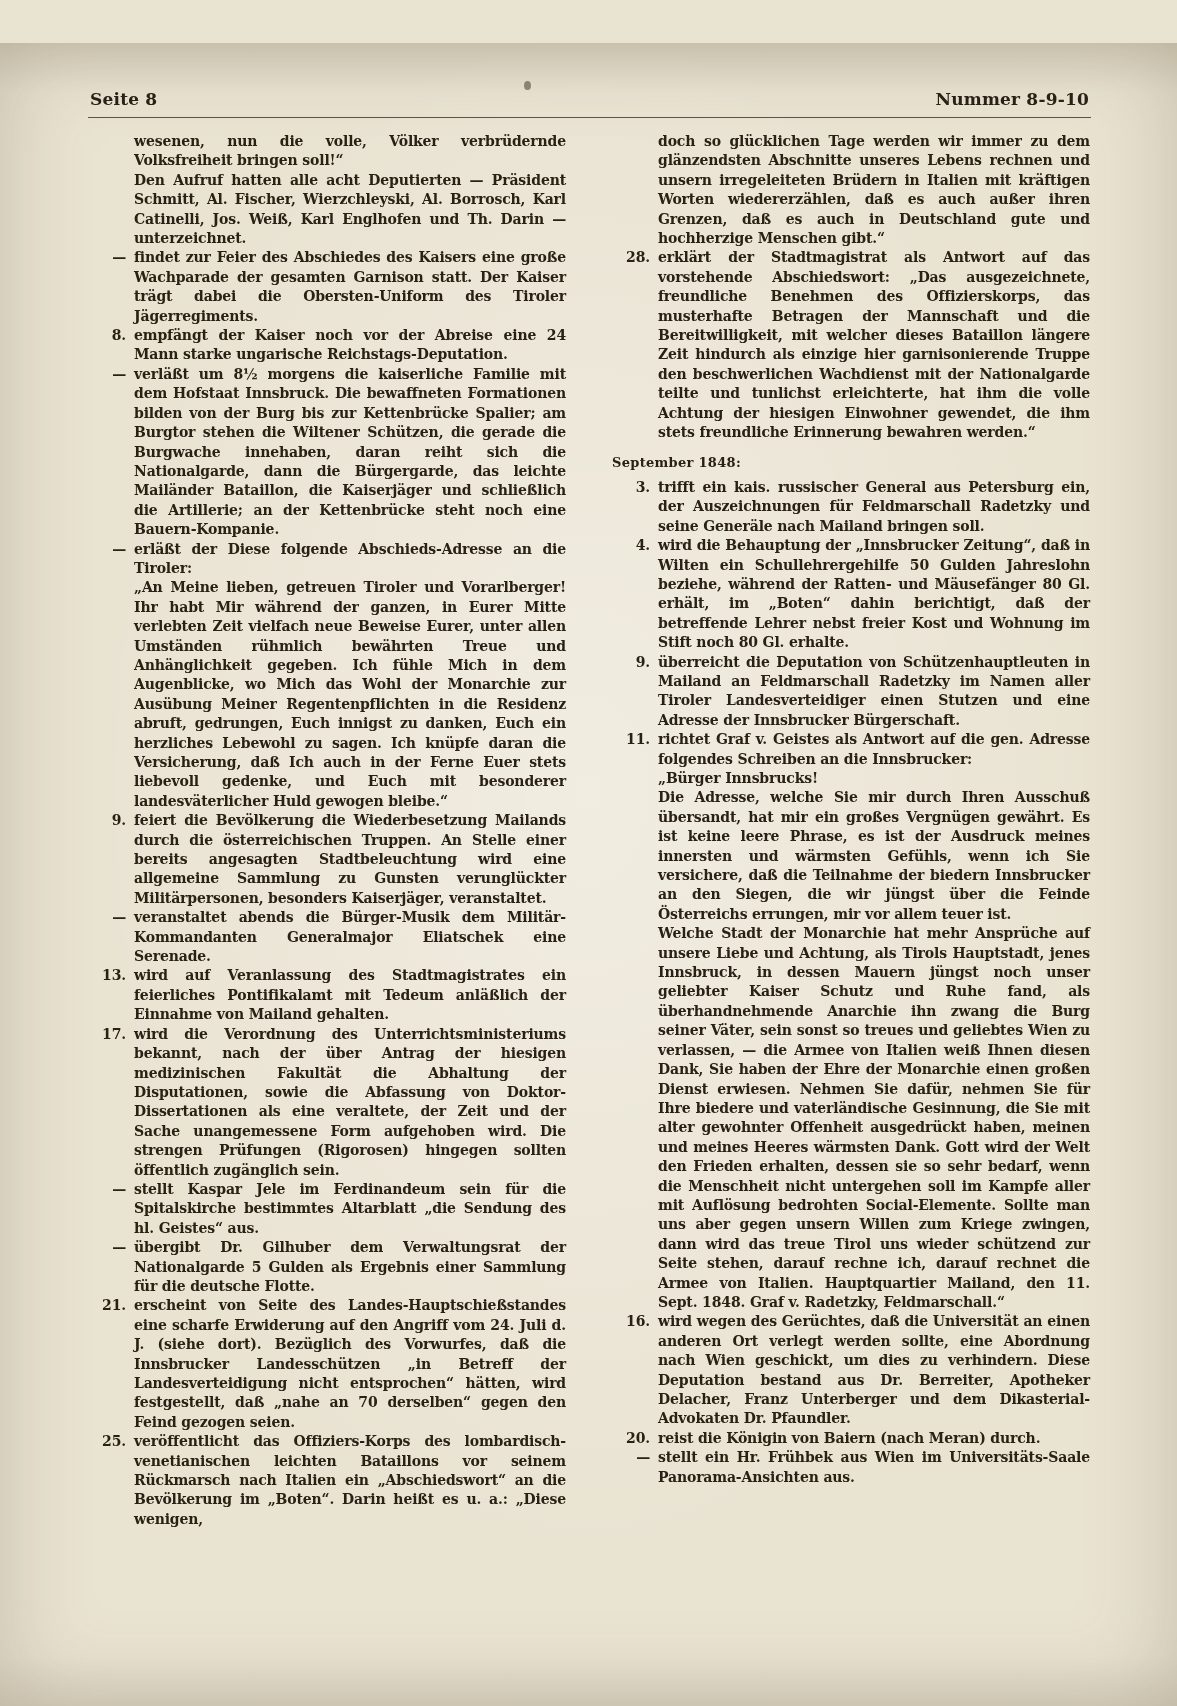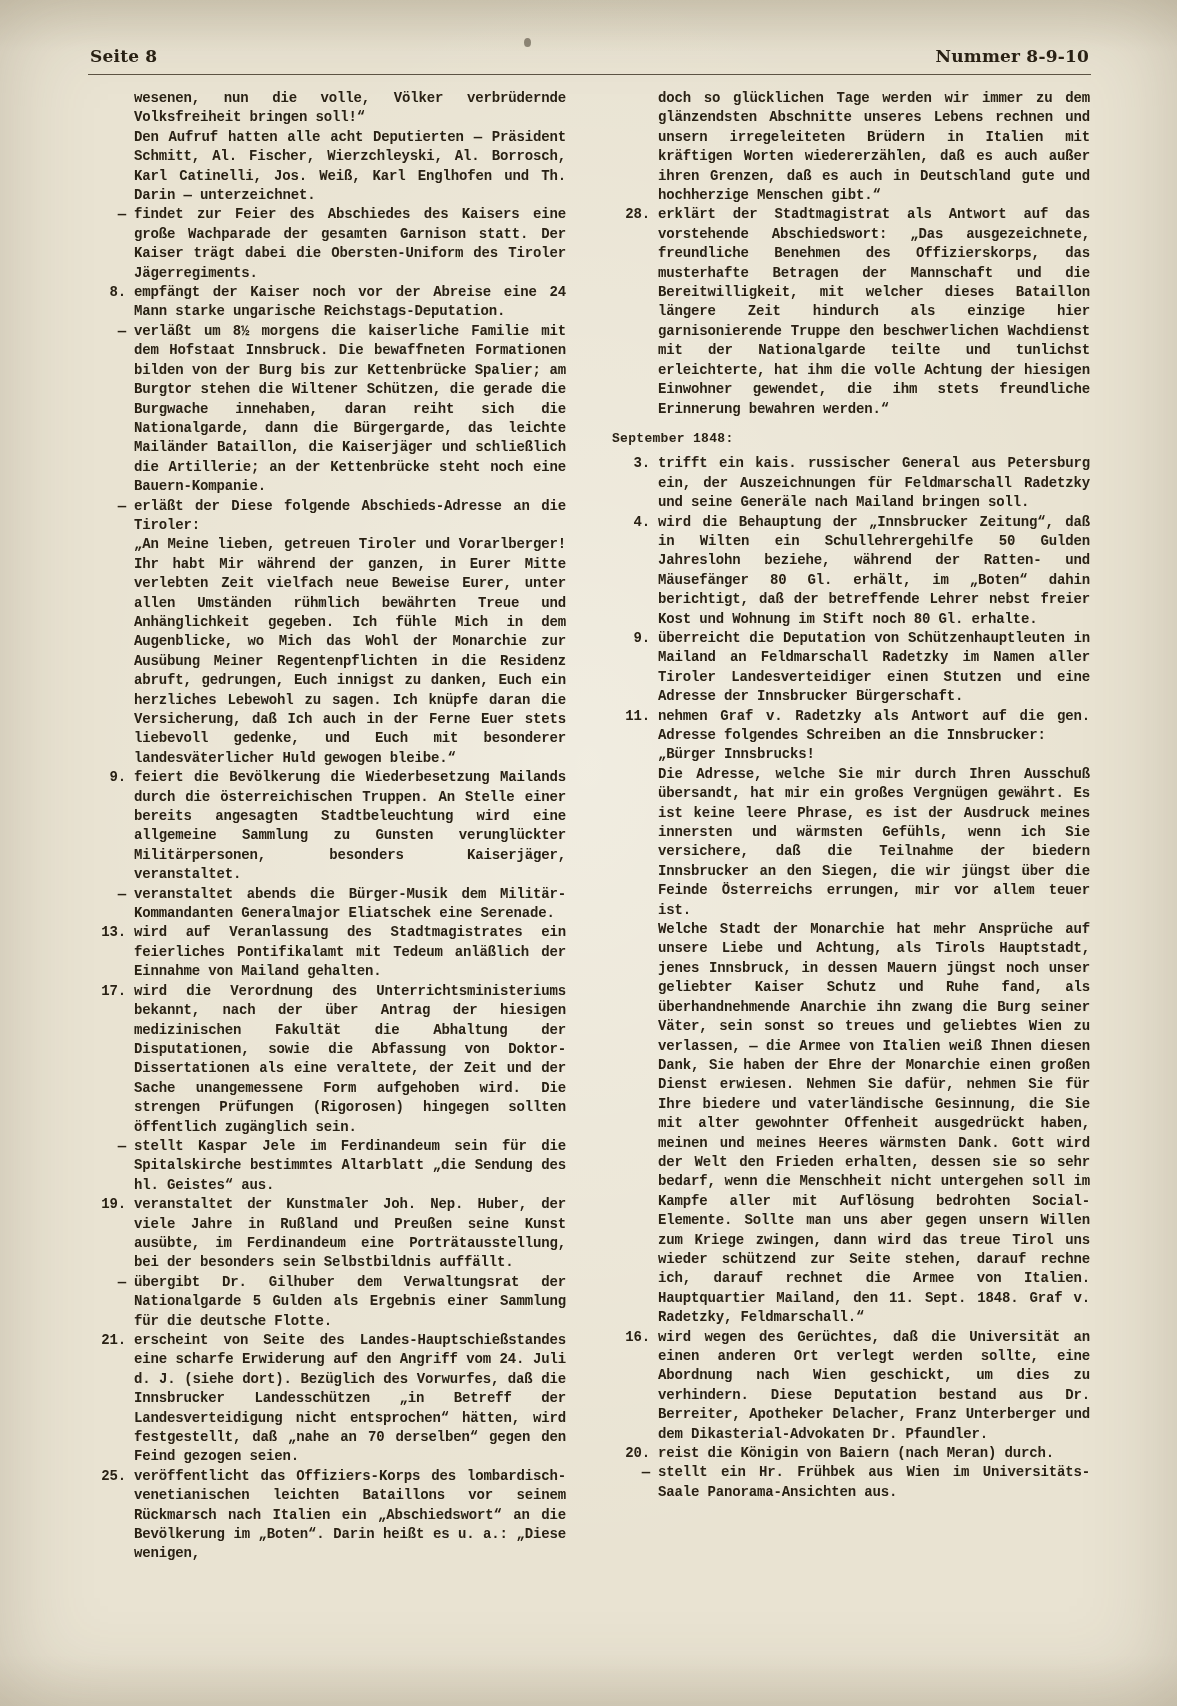--- a/index.html
+++ b/index.html
@@ -15,38 +15,38 @@
     position:relative;
   }
   .page{
     position:absolute;inset:0;
     background:
       radial-gradient(ellipse at 50% 45%, rgba(255,255,252,0.35) 0%, rgba(255,255,252,0) 60%),
       linear-gradient(180deg, #d9d2be 0%, var(--paper) 3%, var(--paper) 97%, #ded7c4 100%);
     box-shadow:inset 0 0 90px rgba(90,75,50,0.25);
     padding:46px 86px 30px 88px;
     box-sizing:border-box;
+    margin-top:43px;
   }
   .page-header{
     display:flex;justify-content:space-between;align-items:baseline;
     font-size:17px;font-weight:bold;letter-spacing:0.2px;
     padding:0 2px 6px 2px;
   }
   .page-header .title{flex:1;text-align:center;}
   .rule{border-top:1.5px solid rgba(45,35,20,0.75);margin:2px 0 14px 0;}
   .columns{
     display:flex;gap:46px;
   }
   .col{
     width:478px;
     font-size:14px;font-weight:700;
     line-height:19.4px;
     letter-spacing:-0.15px;
     text-align:justify;
-    font-family:Liberation Mono, monospace;
   }
   .entry{position:relative;padding-left:46px;}
   .entry .marker{
     position:absolute;left:0;top:0;width:38px;
     text-align:right;white-space:nowrap;
   }
   .entry-text p{margin:0;}
   .col-heading{
     text-align:left;font-weight:700;font-size:13px;
     margin:10px 0 6px 0;letter-spacing:0.3px;
@@ -125,26 +125,20 @@
             <p>wird die Verordnung des Unterrichtsministeriums bekannt, nach der über Antrag der hiesigen medizinischen Fakultät die Abhaltung der Disputationen, sowie die Abfassung von Doktor-Dissertationen als eine veraltete, der Zeit und der Sache unangemessene Form aufgehoben wird. Die strengen Prüfungen (Rigorosen) hingegen sollten öffentlich zugänglich sein.</p>
           </div>
         </div>
         <div class="entry">
           <span class="marker">—</span>
           <div class="entry-text">
             <p>stellt Kaspar Jele im Ferdinandeum sein für die Spitalskirche bestimmtes Altarblatt „die Sendung des hl. Geistes“ aus.</p>
           </div>
         </div>
         <div class="entry">
-          <span class="marker">19.</span>
-          <div class="entry-text">
-            <p>veranstaltet der Kunstmaler Joh. Nep. Huber, der viele Jahre in Rußland und Preußen seine Kunst ausübte, im Ferdinandeum eine Porträtausstellung, bei der besonders sein Selbstbildnis auffällt.</p>
-          </div>
-        </div>
-        <div class="entry">
           <span class="marker">—</span>
           <div class="entry-text">
             <p>übergibt Dr. Gilhuber dem Verwaltungsrat der Nationalgarde 5 Gulden als Ergebnis einer Sammlung für die deutsche Flotte.</p>
           </div>
         </div>
         <div class="entry">
           <span class="marker">21.</span>
           <div class="entry-text">
             <p>erscheint von Seite des Landes-Hauptschießstandes eine scharfe Erwiderung auf den Angriff vom 24. Juli d. J. (siehe dort). Bezüglich des Vorwurfes, daß die Innsbrucker Landesschützen „in Betreff der Landesverteidigung nicht entsprochen“ hätten, wird festgestellt, daß „nahe an 70 derselben“ gegen den Feind gezogen seien.</p>
           </div>
@@ -184,21 +178,21 @@
         </div>
         <div class="entry">
           <span class="marker">9.</span>
           <div class="entry-text">
             <p>überreicht die Deputation von Schützenhauptleuten in Mailand an Feldmarschall Radetzky im Namen aller Tiroler Landesverteidiger einen Stutzen und eine Adresse der Innsbrucker Bürgerschaft.</p>
           </div>
         </div>
         <div class="entry">
           <span class="marker">11.</span>
           <div class="entry-text">
-            <p>nehmen Graf v. Radetzky als Antwort auf die gen. Adresse folgendes Schreiben an die Innsbrucker:</p>
+            <p>richtet Graf v. Geistes als Antwort auf die gen. Adresse folgendes Schreiben an die Innsbrucker:</p>
             <p>„Bürger Innsbrucks!</p>
             <p>Die Adresse, welche Sie mir durch Ihren Ausschuß übersandt, hat mir ein großes Vergnügen gewährt. Es ist keine leere Phrase, es ist der Ausdruck meines innersten und wärmsten Gefühls, wenn ich Sie versichere, daß die Teilnahme der biedern Innsbrucker an den Siegen, die wir jüngst über die Feinde Österreichs errungen, mir vor allem teuer ist.</p>
             <p>Welche Stadt der Monarchie hat mehr Ansprüche auf unsere Liebe und Achtung, als Tirols Hauptstadt, jenes Innsbruck, in dessen Mauern jüngst noch unser geliebter Kaiser Schutz und Ruhe fand, als überhandnehmende Anarchie ihn zwang die Burg seiner Väter, sein sonst so treues und geliebtes Wien zu verlassen, — die Armee von Italien weiß Ihnen diesen Dank, Sie haben der Ehre der Monarchie einen großen Dienst erwiesen. Nehmen Sie dafür, nehmen Sie für Ihre biedere und vaterländische Gesinnung, die Sie mit alter gewohnter Offenheit ausgedrückt haben, meinen und meines Heeres wärmsten Dank. Gott wird der Welt den Frieden erhalten, dessen sie so sehr bedarf, wenn die Menschheit nicht untergehen soll im Kampfe aller mit Auflösung bedrohten Social-Elemente. Sollte man uns aber gegen unsern Willen zum Kriege zwingen, dann wird das treue Tirol uns wieder schützend zur Seite stehen, darauf rechne ich, darauf rechnet die Armee von Italien. Hauptquartier Mailand, den 11. Sept. 1848. Graf v. Radetzky, Feldmarschall.“</p>
           </div>
         </div>
         <div class="entry">
           <span class="marker">16.</span>
           <div class="entry-text">
             <p>wird wegen des Gerüchtes, daß die Universität an einen anderen Ort verlegt werden sollte, eine Abordnung nach Wien geschickt, um dies zu verhindern. Diese Deputation bestand aus Dr. Berreiter, Apotheker Delacher, Franz Unterberger und dem Dikasterial-Advokaten Dr. Pfaundler.</p>
           </div>

